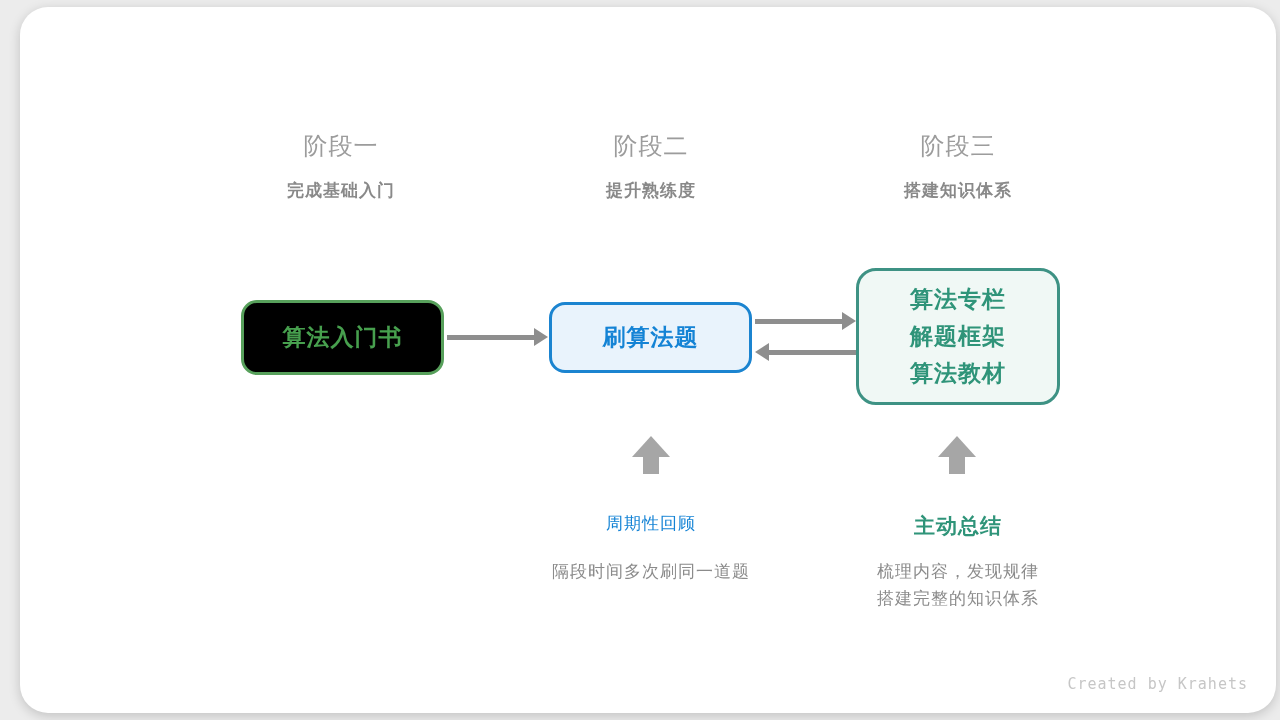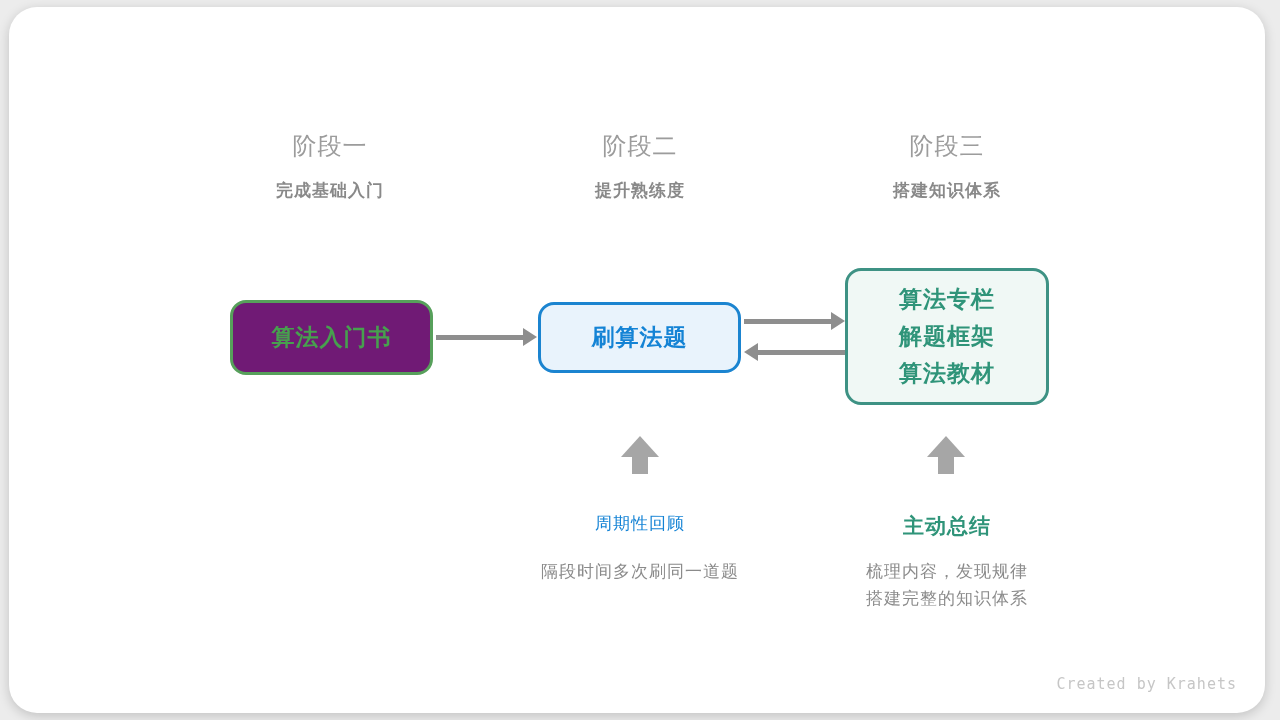--- a/index.html
+++ b/index.html
@@ -2,21 +2,21 @@
 <html><head>
 <meta charset="utf-8">
 <style>
   * { margin: 0; padding: 0; box-sizing: border-box; }
   html, body {
     width: 1280px; height: 720px;
     background: #ececec;
     font-family: "Liberation Sans", "DejaVu Sans", sans-serif;
     overflow: hidden;
   }
-  .canvas { position: relative; width: 1168px; height: 720px; }
+  .canvas { position: relative; width: 1168px; height: 720px; margin-left: 11px; }
   .card {
     position: absolute;
     left: 9px; top: 7px; width: 1256px; height: 706px;
     background: #ffffff;
     border-radius: 28px;
     box-shadow: 0 3px 12px rgba(0,0,0,0.18);
   }
   .abs { position: absolute; }
   .centered { text-align: center; }
 
@@ -26,21 +26,21 @@
 
   
   .node {
     position: absolute;
     border-radius: 16px;
     display: flex; flex-direction: column;
     align-items: center; justify-content: center;
     font-weight: bold; font-size: 23px;
     letter-spacing: 1px;
   }
-  .node-green  { border: 3px solid #57a05b; background: #701a75; color: #47a04e; }
+  .node-green  { border: 3px solid #57a05b; background: #000000; color: #47a04e; }
   .node-blue   { border: 3px solid #1b84d0; background: #e9f3fc; color: #1483d5; }
   .node-teal   { border: 3px solid #3e9284; background: #f0f8f5; color: #2f9479; }
   .node-teal .node-line { line-height: 37px; }
 
   
   .arrow-h {
     position: absolute; height: 18px;
     display: flex; align-items: center;
   }
   .arrow-h .shaft { flex: 1; height: 5px; background: #8e8e8e; }
@@ -112,21 +112,21 @@
     <div class="arrow-h" style="left:735px; top:305px; width:101px;">
       <div class="shaft"></div>
       <div class="head-right"></div>
     </div>
 
     <div class="arrow-h" style="left:735px; top:336px; width:101px;">
       <div class="head-left"></div>
       <div class="shaft"></div>
     </div>
 
-    <div class="node node-teal" style="left:836px; top:261px; width:204px; height:137px;">
+    <div class="node node-teal" style="left:836px; top:261px; width:204px; height:137px;border-radius:20px;">
       <span class="node-line">算法专栏</span>
       <span class="node-line">解题框架</span>
       <span class="node-line">算法教材</span>
     </div>
 
     <div class="arrow-up" style="left:612px; top:429px;">
       <div class="tri"></div>
       <div class="stem"></div>
     </div>
     <div class="arrow-up" style="left:918px; top:429px;">

